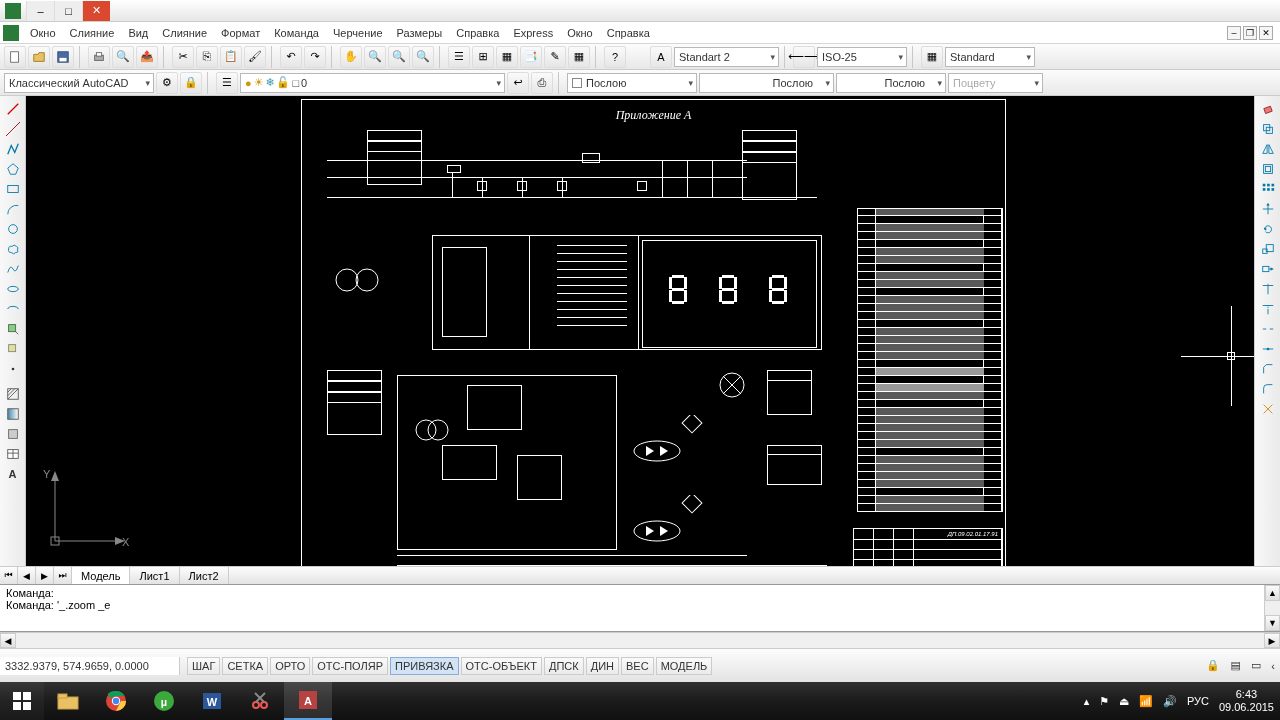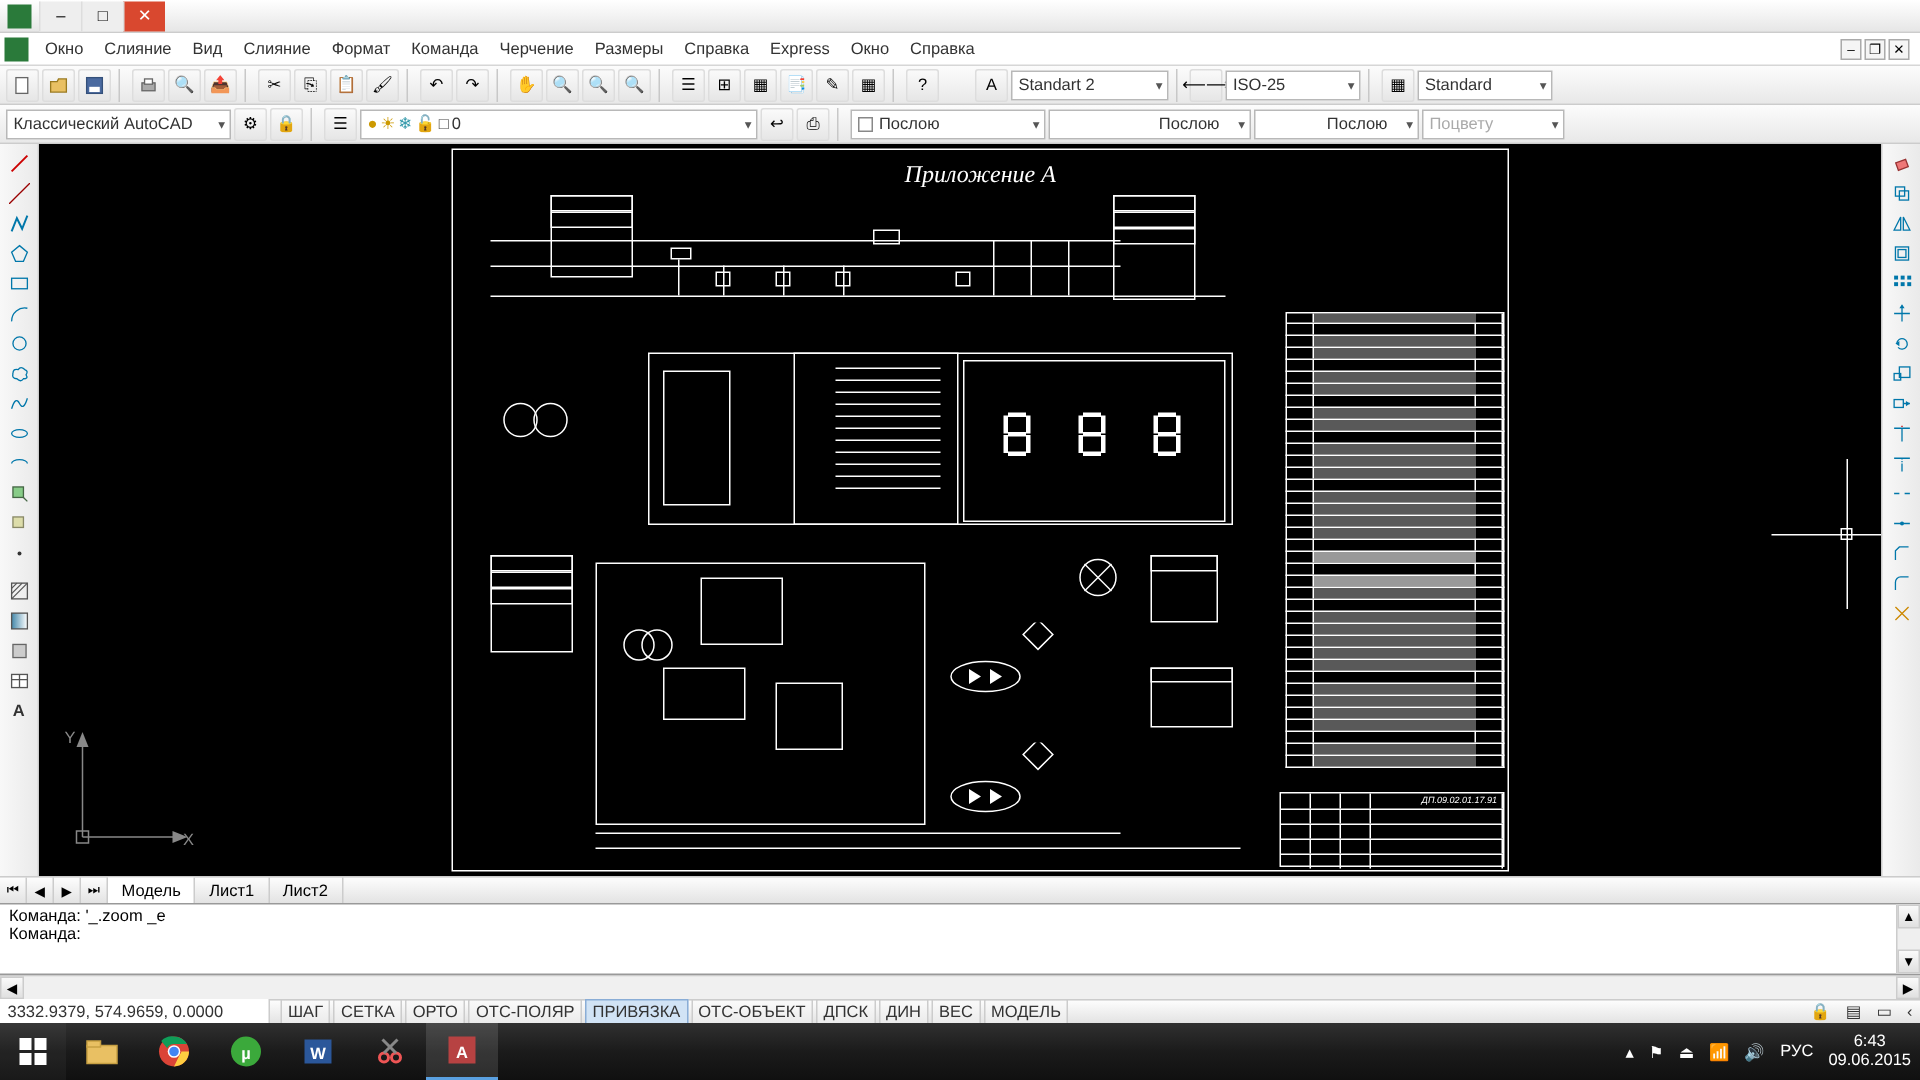--- a/index.html
+++ b/index.html
@@ -20,21 +20,21 @@
 .tsep { width: 4px; height: 22px; border-left: 1px solid #c8c8c8; margin: 0 3px; }
 .tdrop { height: 20px; border: 1px solid #b8b8b8; background: #fff; display: flex; align-items: center; padding: 0 16px 0 4px; position: relative; color:#333; font-size:11px; }
 .tdrop::after { content:"▾"; position:absolute; right:3px; font-size:9px; color:#555; }
 .workrow { flex: 1; display: flex; background: #fff; }
 .vtoolbar { width: 26px; background: linear-gradient(90deg,#f8f8f8,#eaeaea); border-right: 1px solid #ccc; display: flex; flex-direction: column; align-items: center; padding-top: 3px; gap: 1px; }
 .vtoolbar.right { border-right:none; border-left:1px solid #ccc; }
 .vbtn { width: 22px; height: 19px; display: flex; align-items: center; justify-content: center; }
 .vsep { height: 4px; }
 .canvas { flex: 1; background: #000; position: relative; overflow: hidden; }
 .drawing-frame { position:absolute; left:275px; top:3px; width:705px; height:482px; border:1px solid #fff; }
-.drawing-title { position:absolute; top:8px; left:50%; transform:translateX(-50%); color:#fff; font-family: 'Times New Roman', serif; font-style:italic; font-size:16px; }
+.drawing-title { position:absolute; top:8px; left:50%; transform:translateX(-50%); color:#fff; font-family: 'Times New Roman', serif; font-style:italic; font-size:12px; }
 .schematic { position:absolute; left:15px; top:25px; right:15px; bottom:10px; }
 .wire { position:absolute; background:#fff; }
 .box { position:absolute; border:1px solid #fff; }
 .titleblock { position:absolute; right:2px; bottom:2px; width:150px; height:50px; border:1px solid #fff; }
 .titleblock .r { border-top:1px solid #fff; height:10px; display:flex;}
 .titleblock .c { border-right:1px solid #fff; flex:1; }
 .parts-table { position:absolute; right:2px; top:108px; width:146px; }
 .parts-table .pr { height:8px; border:1px solid #fff; border-top:none; display:flex; }
 .parts-table .pr:first-child { border-top:1px solid #fff; }
 .parts-table .pc { border-right:1px solid #fff; }
@@ -49,21 +49,21 @@
 .tabbar { height: 18px; background: linear-gradient(#fdfdfd,#e3e3e3); display: flex; align-items: stretch; border-top:1px solid #ccc; }
 .tabnav { width:18px; display:flex; align-items:center; justify-content:center; border-right:1px solid #ccc; font-size:9px; }
 .tab { padding: 1px 9px; border-right: 1px solid #ccc; display:flex; align-items:center; font-size:11px; }
 .tab.active { background: #fff; font-weight: normal; }
 .scrollbar-h { height:16px; background:#efefef; border-top:1px solid #ccc; display:flex; }
 .scrollbar-h .arr { width:16px; border:1px solid #ccc; display:flex; align-items:center; justify-content:center; font-size:9px; background:linear-gradient(#fafafa,#e0e0e0);}
 .scrollbar-h .track { flex:1; background:#f0f0f0; }
 .cmdwindow { height: 48px; background: #fff; border-top: 1px solid #999; border-bottom:1px solid #999; font-family: 'Courier New', monospace; font-size: 12px; padding: 2px 6px; color:#000; position:relative; }
 .cmdwindow .scr { position:absolute; right:0; top:0; bottom:0; width:16px; background:#efefef; border-left:1px solid #ccc; display:flex; flex-direction:column; justify-content:space-between; }
 .cmdwindow .scr span { height:16px; display:flex; align-items:center; justify-content:center; font-size:9px; background:linear-gradient(#fafafa,#e0e0e0); border:1px solid #ccc;}
-.statusbar { height: 16px; background: linear-gradient(#fdfdfd,#e3e3e3); display: flex; align-items: center; font-size: 11px; color: #333; border-top:1px solid #ccc; }
+.statusbar { height: 34px; background: linear-gradient(#fdfdfd,#e3e3e3); display: flex; align-items: center; font-size: 11px; color: #333; border-top:1px solid #ccc; }
 .coords { width: 180px; padding: 0 5px; border-right: 1px solid #ccc; background:#fff; height:18px; display:flex; align-items:center; }
 .sbtn { padding: 0 4px; border: 1px solid #ccc; margin: 0 1px; height: 18px; display: flex; align-items: center; background:linear-gradient(#fafafa,#eaeaea); }
 .sbtn.on { background: #d1e3f5; border-color:#8aadd6; }
 .taskbar { height: 38px; background: linear-gradient(#303030,#1b1b1b 50%, #101010); display: flex; align-items: center; }
 .tstart { width: 44px; height: 38px; display: flex; align-items: center; justify-content: center; background:rgba(255,255,255,0.04); }
 .tstart svg { width:20px; height:20px; }
 .tapp { width: 48px; height: 38px; display: flex; align-items: center; justify-content: center; }
 .tray { margin-left: auto; display: flex; align-items: center; color: #fff; padding-right: 6px; gap:10px; font-size:11px; }
 .tray .clock { text-align:center; line-height:1.15; }
 .ico-svg { width:14px; height:14px; }
@@ -780,22 +780,22 @@
   <div class="tabnav">⏮</div>
   <div class="tabnav">◀</div>
   <div class="tabnav">▶</div>
   <div class="tabnav">⏭</div>
   <div class="tab active">Модель</div>
   <div class="tab">Лист1</div>
   <div class="tab">Лист2</div>
 </div>
 
 <div class="cmdwindow">
+  <div>Команда:</div>
   <div>Команда: '_.zoom _e</div>
-  <div>Команда:</div>
   <div class="scr">
       <span>▲</span>
       <span>▼</span>
     </div>
 </div>
 <div class="scrollbar-h">
   <div class="arr">◀</div>
     <div class="track"></div>
     <div class="arr">▶</div>
 </div>

